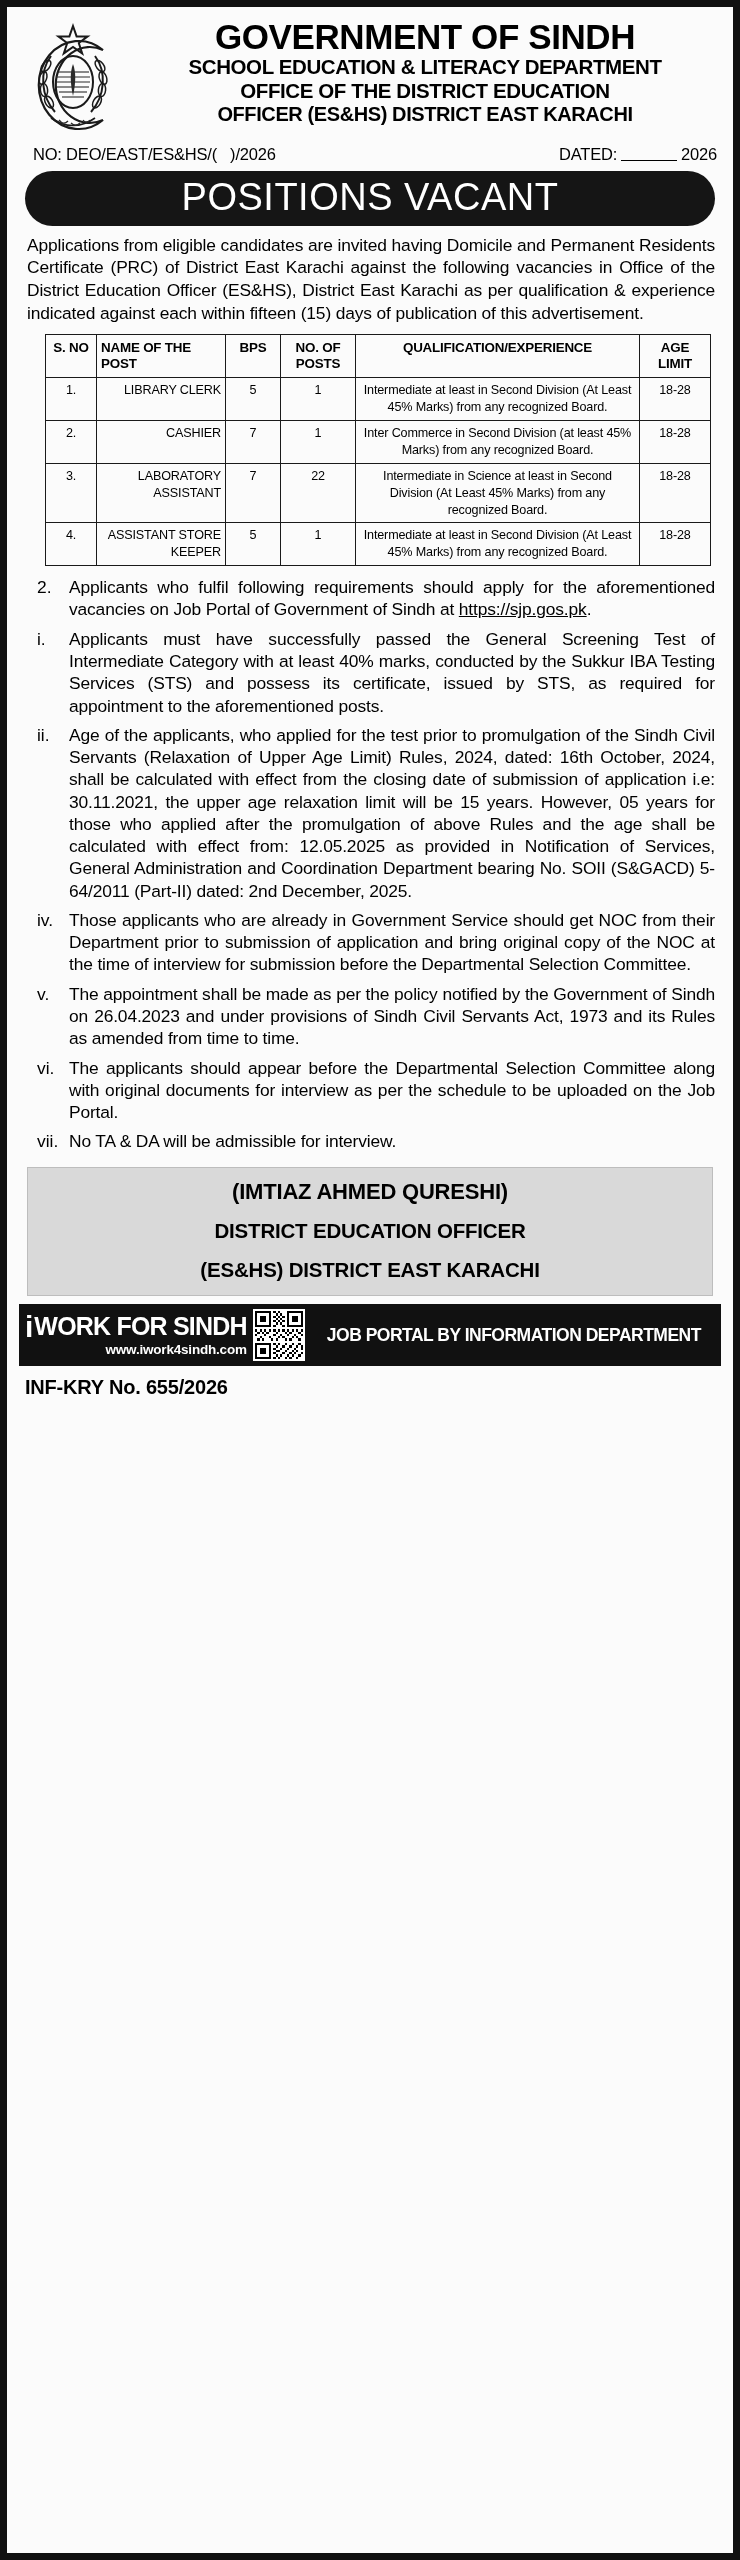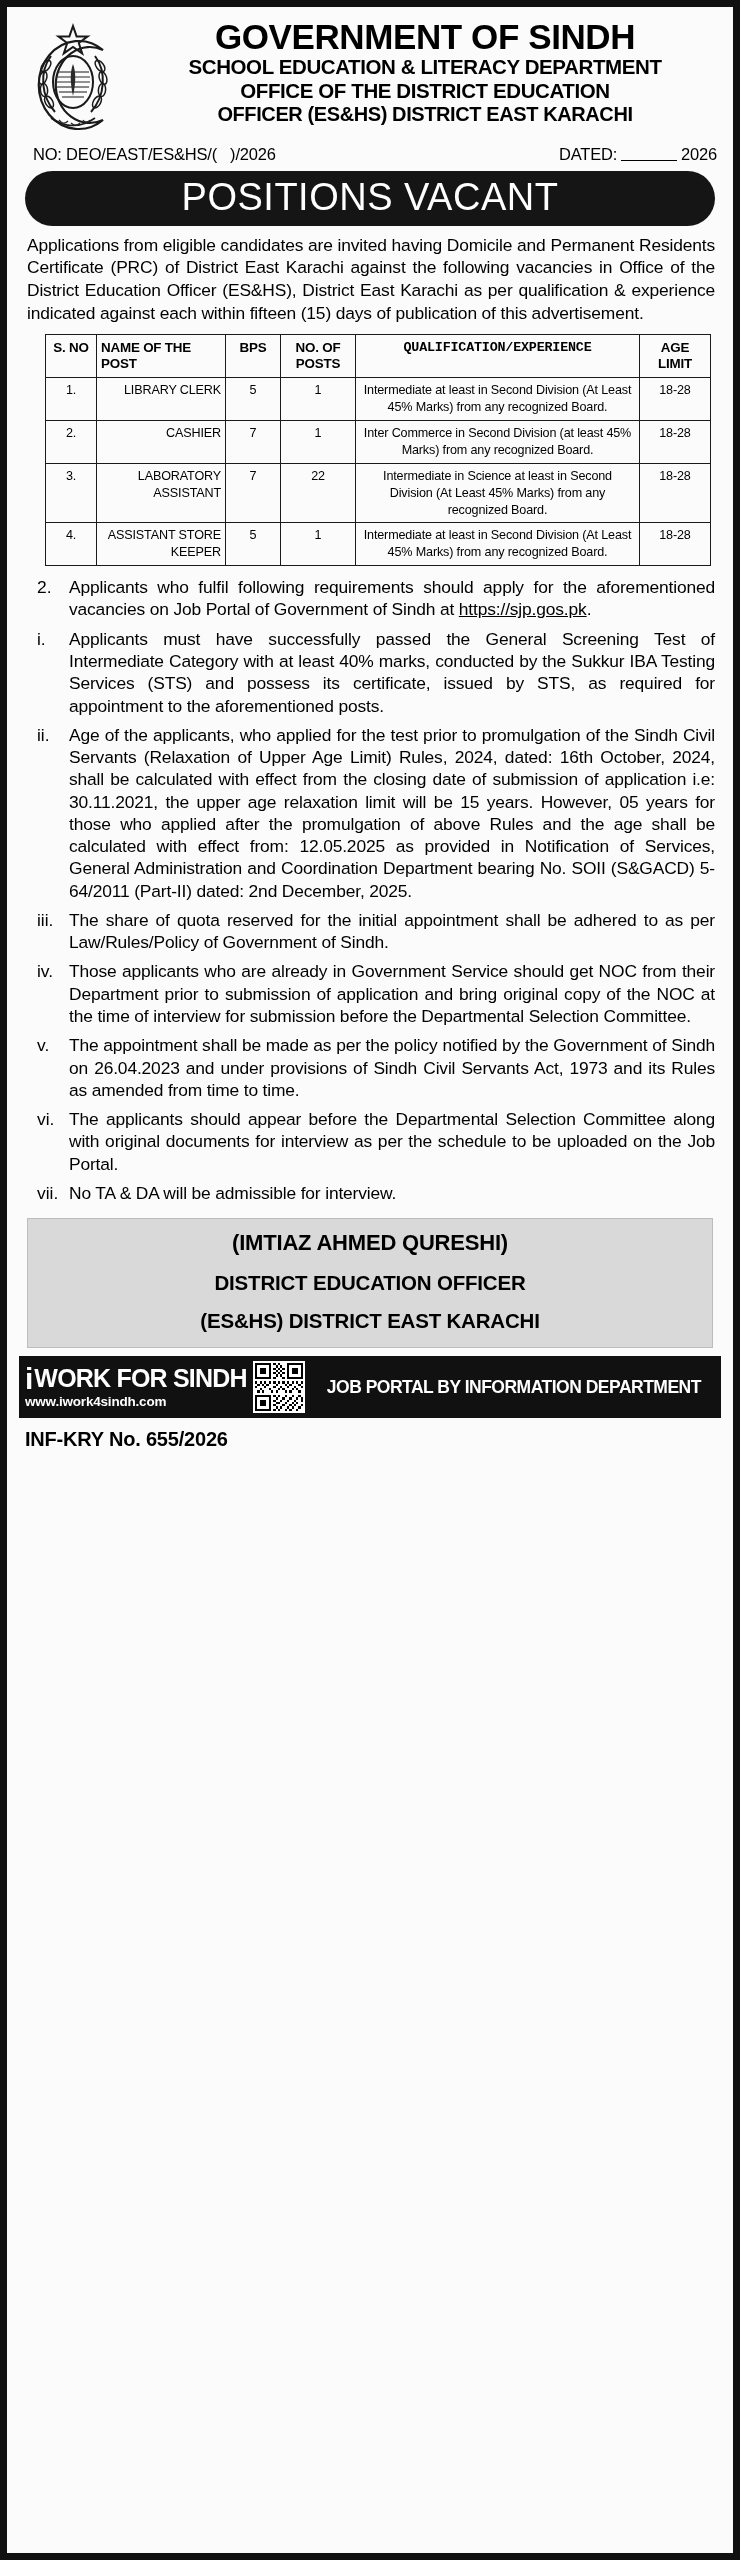--- a/index.html
+++ b/index.html
@@ -130,21 +130,21 @@
     letter-spacing: -0.2px;
     padding: 5px 4px 6px 4px;
   }
   .c-sno   { width: 42px;  text-align: center; }
   .c-post  { width: 120px; text-align: right; }
   .c-bps   { width: 46px;  text-align: center; }
   .c-posts { width: 66px;  text-align: center; }
   .c-qual  { text-align: center; }
   .c-age   { width: 62px;  text-align: center; }
   th.c-post { text-align: left; }
-  th.c-qual { text-align: center; font-family: Liberation Mono, monospace; }
+  th.c-qual { text-align: center; }
   table.posts td {
     font-size: 12.6px;
     line-height: 1.34;
     letter-spacing: -0.15px;
   }
   td.c-sno, td.c-bps, td.c-posts, td.c-age { text-align: center; font-size: 13px; }
   td.c-post { font-size: 13px; line-height: 1.35; }
 
   
   .clauses {
@@ -230,20 +230,21 @@
     font-weight: bold;
     letter-spacing: -0.8px;
     line-height: 1;
     white-space: nowrap;
   }
   .brand-url {
     font-size: 13.5px;
     font-weight: bold;
     letter-spacing: -0.2px;
     margin-top: 2px;
+    text-align: right;
   }
   .qr {
     flex: 0 0 auto;
     width: 52px;
     height: 52px;
     margin: 0 8px 0 6px;
     background: #ffffff;
     padding: 2px;
     box-sizing: border-box;
   }
@@ -384,24 +385,20 @@
           <div class="num">2.</div>
           <div class="body"><span>Applicants who fulfil following requirements should apply for the aforementioned vacancies on Job Portal of Government of Sindh at </span><span class="u">https://sjp.gos.pk</span><span>.</span></div>
         </div>
         <div class="clause">
           <div class="num">i.</div>
           <div class="body"><span>Applicants must have successfully passed the General Screening Test of Intermediate Category with at least 40% marks, conducted by the Sukkur IBA Testing Services (STS) and possess its certificate, issued by STS, as required for appointment to the aforementioned posts.</span></div>
         </div>
         <div class="clause">
           <div class="num">ii.</div>
           <div class="body"><span>Age of the applicants, who applied for the test prior to promulgation of the Sindh Civil Servants (Relaxation of Upper Age Limit) Rules, 2024, dated: 16th October, 2024, shall be calculated with effect from the closing date of submission of application i.e: 30.11.2021, the upper age relaxation limit will be 15 years. However, 05 years for those who applied after the promulgation of above Rules and the age shall be calculated with effect from: 12.05.2025 as provided in Notification of Services, General Administration and Coordination Department bearing No. SOII (S&amp;GACD) 5-64/2011 (Part-II) dated: 2nd December, 2025.</span></div>
-        </div>
-        <div class="clause">
-          <div class="num">iii.</div>
-          <div class="body"><span>The share of quota reserved for the initial appointment shall be adhered to as per Law/Rules/Policy of Government of Sindh.</span></div>
         </div>
         <div class="clause">
           <div class="num">iv.</div>
           <div class="body"><span>Those applicants who are already in Government Service should get NOC from their Department prior to submission of application and bring original copy of the NOC at the time of interview for submission before the Departmental Selection Committee.</span></div>
         </div>
         <div class="clause">
           <div class="num">v.</div>
           <div class="body"><span>The appointment shall be made as per the policy notified by the Government of Sindh on 26.04.2023 and under provisions of Sindh Civil Servants Act, 1973 and its Rules as amended from time to time.</span></div>
         </div>
         <div class="clause">

